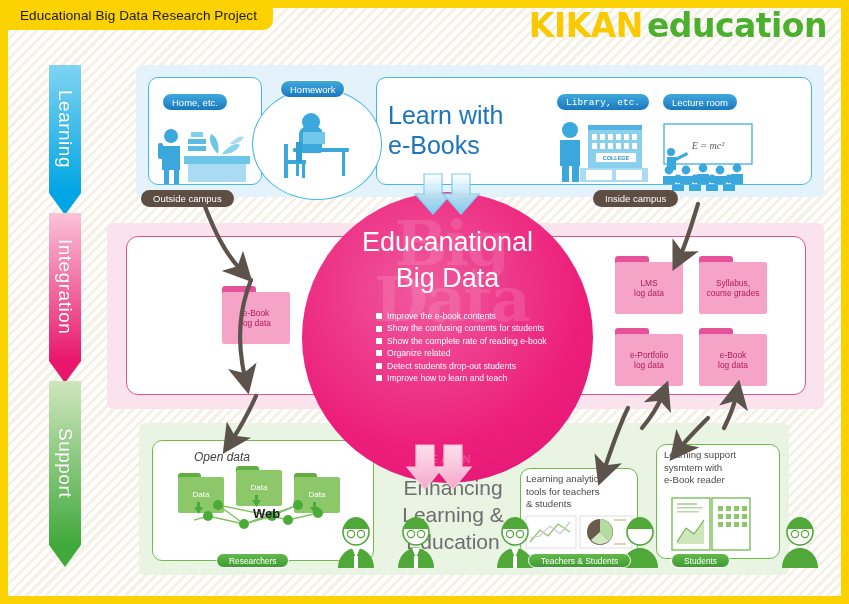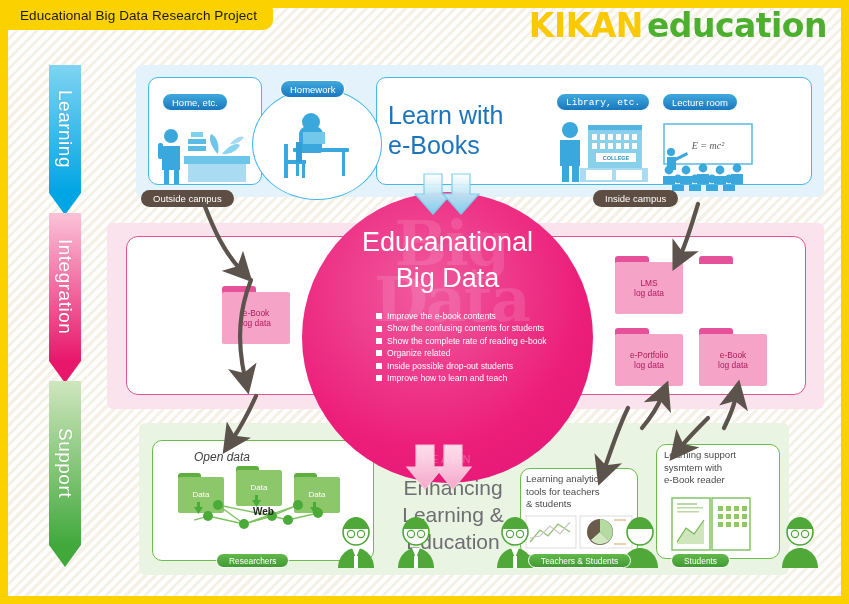--- a/index.html
+++ b/index.html
@@ -206,21 +206,21 @@
     display:flex;align-items:center;justify-content:center;
     white-space:nowrap;z-index:32;
   }
   #pill-researchers{left:208px;top:545px;}
   #pill-teachers{left:520px;top:545px;}
   #pill-students{left:663px;top:545px;}
 
   
   .txt{position:absolute;z-index:26;}
   #lbl-opendata{left:186px;top:442px;font-size:12px;color:#3f3f3f;font-style:italic;}
-  #lbl-web{left:245px;top:498px;font-size:10px;color:#222;font-weight:bold;}
+  #lbl-web{left:245px;top:498px;font-size:13px;color:#222;font-weight:bold;}
   #lbl-analytics{left:518px;top:465px;width:106px;font-size:9.6px;line-height:12.5px;color:#4b4b4b;}
   #lbl-ebookreader{left:656px;top:441px;width:112px;font-size:9.6px;line-height:12.5px;color:#4b4b4b;}
 
   
   .ovl{position:absolute;left:0;top:0;width:849px;height:604px;pointer-events:none;}
   #ovl-arrows{z-index:30;}
   #ovl-figures{z-index:28;}
   #ovl-icons{z-index:16;}
 </style>
 </head>
@@ -275,20 +275,21 @@
   <div class="folder pinkf" id="fd-ebook-left">
     <div class="tab"></div>
     <div class="body">e-Book<br>log data</div>
   </div>
   <div class="folder pinkf" id="fd-lms">
     <div class="tab"></div>
     <div class="body">LMS<br>log data</div>
   </div>
   <div class="folder pinkf" id="fd-syllabus">
     <div class="tab"></div>
+    <div class="body">Syllabus,<br>course grades</div>
   </div>
   <div class="folder pinkf" id="fd-eport">
     <div class="tab"></div>
     <div class="body">e-Portfolio<br>log data</div>
   </div>
   <div class="folder pinkf" id="fd-ebook-right">
     <div class="tab"></div>
     <div class="body">e-Book<br>log data</div>
   </div>
 
@@ -339,21 +340,21 @@
       <li>
           <span class="bx"></span>
           <span>Show the complete rate of reading e-book</span>
         </li>
       <li>
           <span class="bx"></span>
           <span>Organize related</span>
         </li>
       <li>
           <span class="bx"></span>
-          <span>Inside possible drop-out students</span>
+          <span>Detect students drop-out students</span>
         </li>
       <li>
           <span class="bx"></span>
           <span>Improve how to learn and teach</span>
         </li>
     </ul>
     <div id="circle-learn">LEARN</div>
   </div>
 
   <svg class="ovl" id="ovl-icons" viewBox="0 0 849 604">

